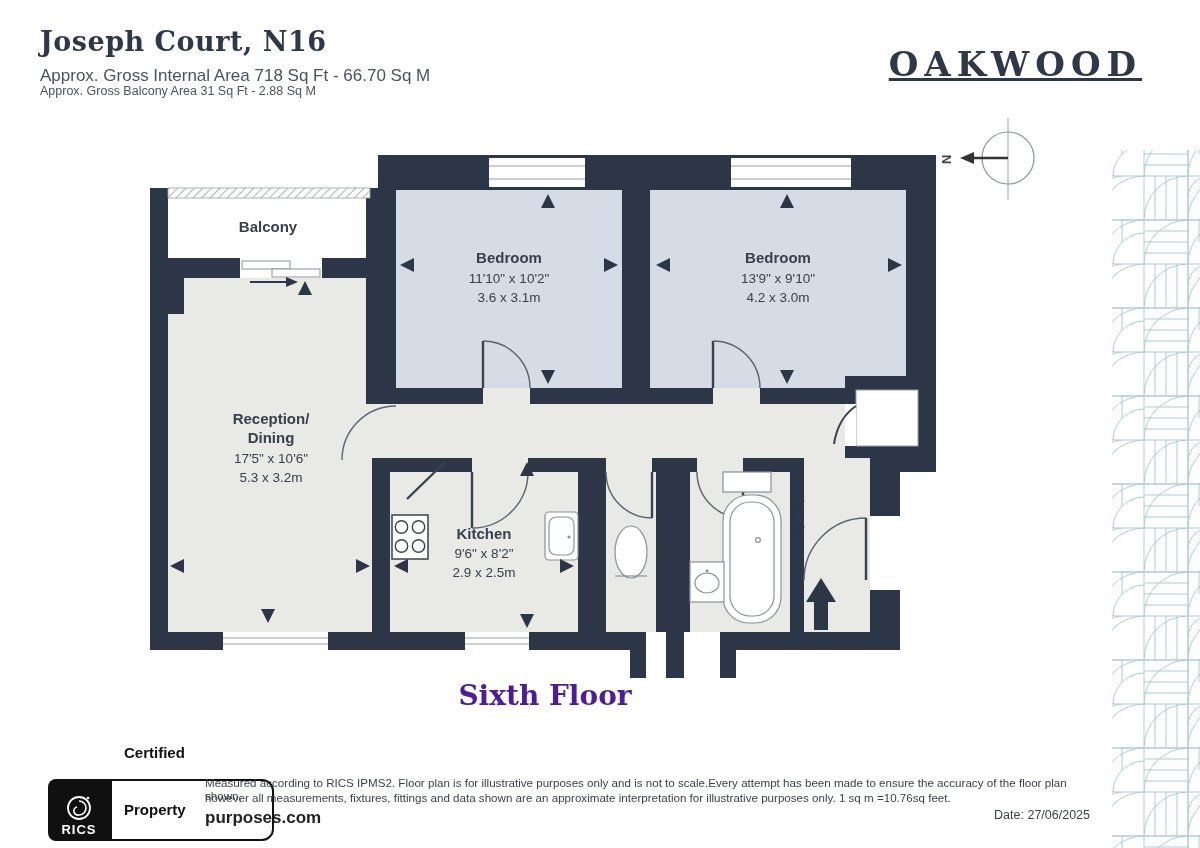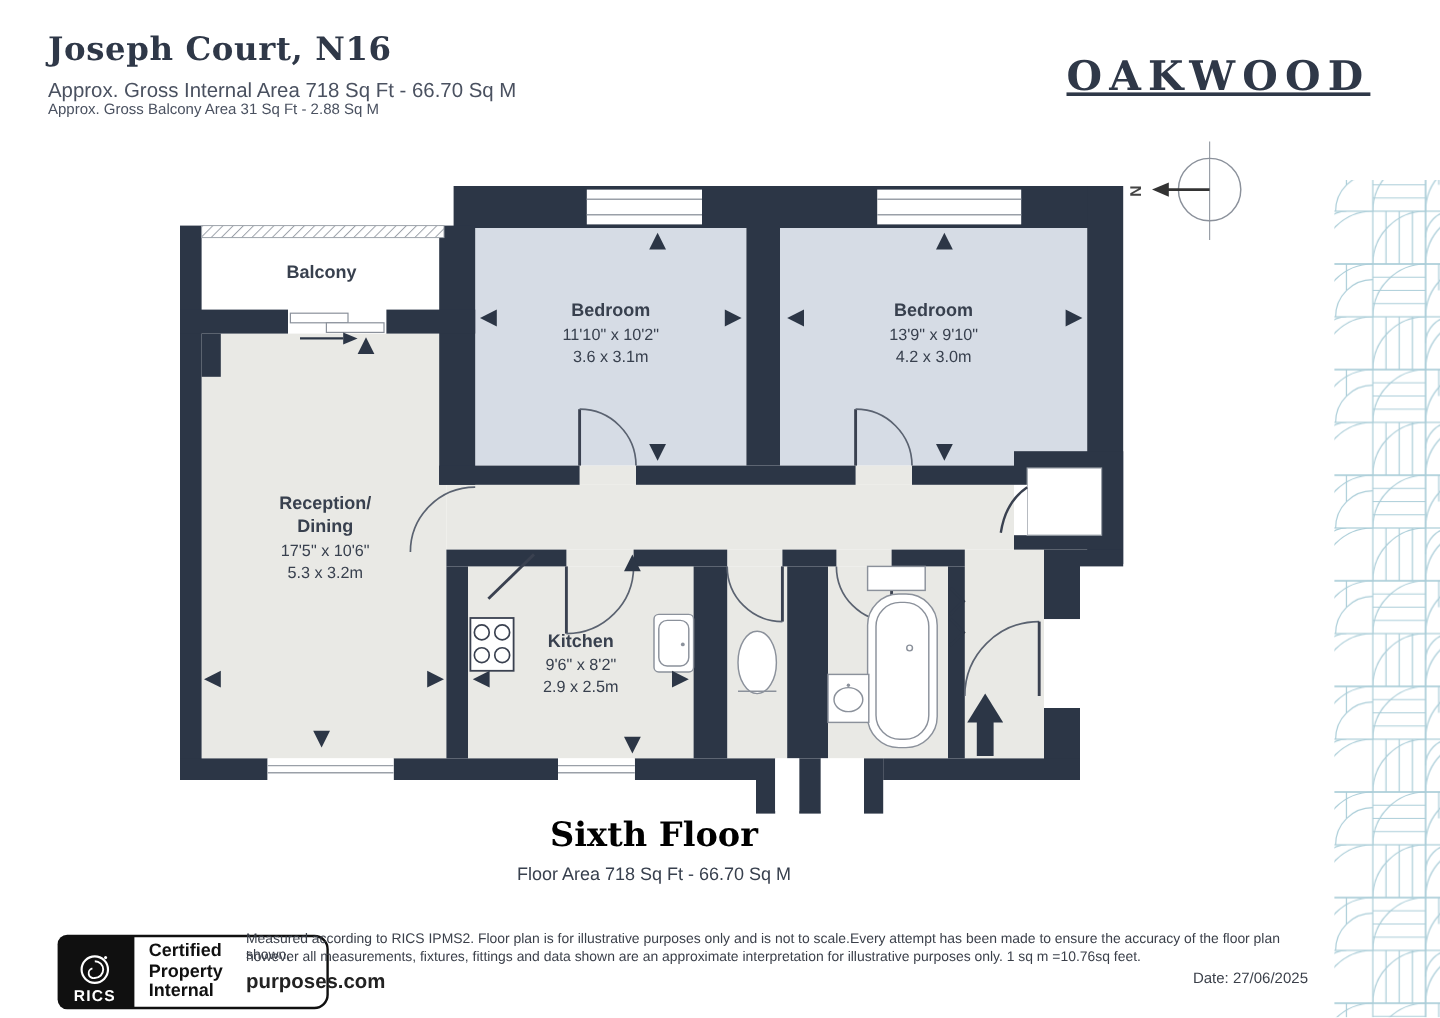--- a/index.html
+++ b/index.html
@@ -8,28 +8,28 @@
   #stage{position:relative;width:1200px;height:848px;background:#fff;}
   
   #title{left:40px;top:26px;font-family:"DejaVu Serif",serif;font-weight:700;font-size:27px;
     letter-spacing:.5px;color:#2f3848;}
   #sub1{left:40px;top:66px;font-size:17px;color:#4a5160;}
   #sub2{left:40px;top:84px;font-size:12.5px;color:#4a5160;}
   #brand{right:58px;top:44px;font-family:"DejaVu Serif",serif;font-weight:700;font-size:34px;
     letter-spacing:6px;color:#2f3848;text-decoration:underline;}
   
   #floor-block{left:245px;top:679px;width:600px;text-align:center;}
-  #floor-name{font-family:"DejaVu Serif",serif;font-weight:700;font-size:28px;color:#000000;}
+  #floor-name{font-family:"DejaVu Serif",serif;font-weight:700;font-size:28px;color:#4c1d95;}
   #floor-area{font-size:15px;margin-top:8px;color:#38404e;}
   
   #rics-box{left:48px;top:779px;width:62px;height:62px;background:#101010;border-radius:8px 0 0 8px;
     display:flex;flex-direction:column;align-items:center;justify-content:flex-end;}
   #rics-label{color:#fff;font-weight:700;font-size:13px;letter-spacing:1px;margin-bottom:4px;}
   #badge-box{left:110px;top:779px;width:148px;height:58px;background:#fff;border:2.5px solid #101010;
-    border-radius:0 12px 12px 0;display:flex;flex-direction:column;justify-content:center;padding-left:12px;}
+    border-radius:0 12px 12px 0;display:flex;flex-direction:column;justify-content:center;padding-left:12px;gap:40px;}
   .badge-line{font-weight:700;font-size:15px;line-height:1.12;color:#101010;}
   #disc1{left:205px;top:776px;width:890px;font-size:11.6px;color:#3a3f49;}
   #disc2{left:205px;top:791px;width:890px;font-size:11.6px;color:#3a3f49;}
   #website{left:205px;top:808px;font-size:17px;font-weight:700;color:#222;}
   #date{left:960px;top:808px;width:130px;text-align:right;font-size:12.5px;color:#3a3f49;}
   svg text{font-family:"Liberation Sans",sans-serif;}
   .room-name{font-size:15px;font-weight:700;fill:#38404e;}
   .room-dim{font-size:13.5px;fill:#38404e;}
   .north{font-size:13px;font-weight:700;fill:#444;}
 </style>
@@ -257,21 +257,20 @@
       <text class="room-dim" x="271" y="482">5.3 x 3.2m</text>
 
       <text class="room-name" x="484" y="539">Kitchen</text>
       <text class="room-dim" x="484" y="558">9'6" x 8'2"</text>
       <text class="room-dim" x="484" y="577">2.9 x 2.5m</text>
     </g>
   </svg>
 
   <div class="abs" id="floor-block">
     <div id="floor-name">Sixth Floor</div>
-    <div id="floor-area">Floor Area 718 Sq Ft - 66.70 Sq M</div>
   </div>
 
   <div class="abs" id="rics-box">
     <svg width="30" height="28" viewBox="0 0 30 28">
       <circle cx="15" cy="14" r="11" fill="none" stroke="#fff" stroke-width="1.8"></circle>
       <path d="M 15 7 A 7 7 0 0 1 15 21 A 4 4 0 0 1 13 13" fill="none" stroke="#fff" stroke-width="1.6"></path>
       <circle cx="24" cy="4" r="1.3" fill="#fff"></circle>
     </svg>
     <div id="rics-label">RICS</div>
   </div>

